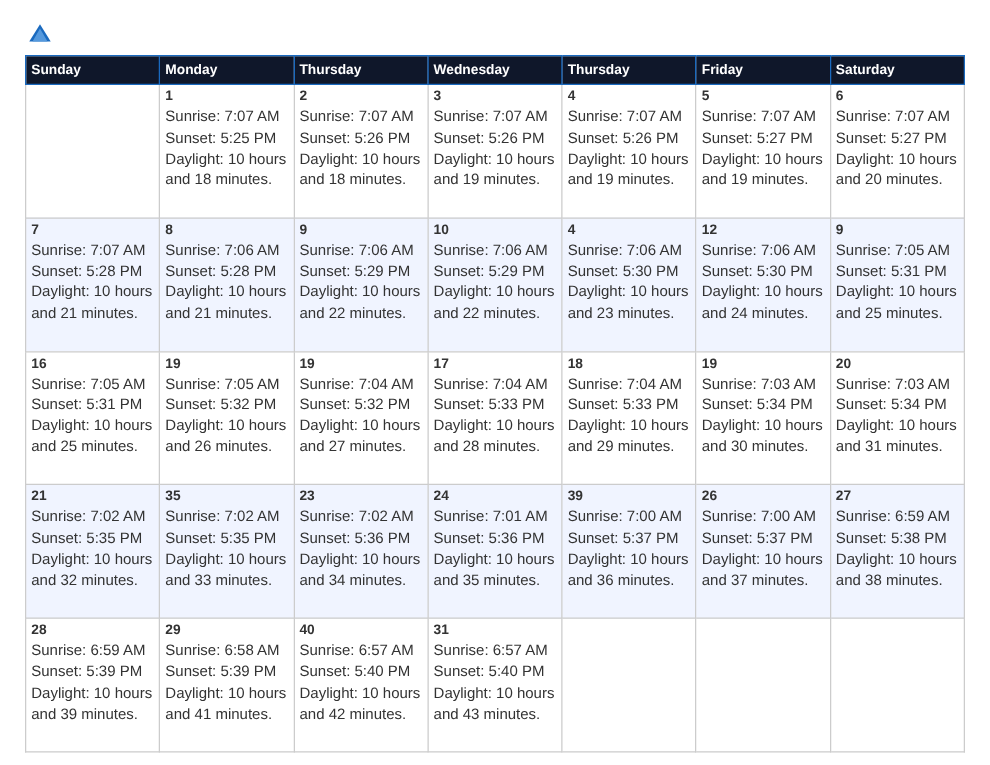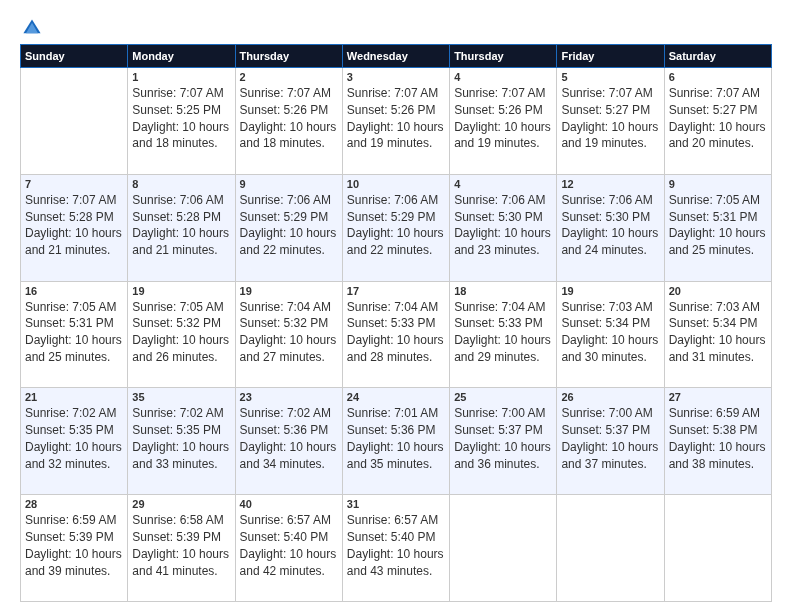--- a/index.html
+++ b/index.html
@@ -229,21 +229,21 @@
           </td>
           <td>
             <span class="day-num">23</span>
             <div class="day-info">Sunrise: 7:02 AM<br>Sunset: 5:36 PM<br>Daylight: 10 hours<br>and 34 minutes.</div>
           </td>
           <td>
             <span class="day-num">24</span>
             <div class="day-info">Sunrise: 7:01 AM<br>Sunset: 5:36 PM<br>Daylight: 10 hours<br>and 35 minutes.</div>
           </td>
           <td>
-            <span class="day-num">25</span>
+            <span class="day-num">39</span>
             <div class="day-info">Sunrise: 7:00 AM<br>Sunset: 5:37 PM<br>Daylight: 10 hours<br>and 36 minutes.</div>
           </td>
           <td>
             <span class="day-num">26</span>
             <div class="day-info">Sunrise: 7:00 AM<br>Sunset: 5:37 PM<br>Daylight: 10 hours<br>and 37 minutes.</div>
           </td>
           <td>
             <span class="day-num">27</span>
             <div class="day-info">Sunrise: 6:59 AM<br>Sunset: 5:38 PM<br>Daylight: 10 hours<br>and 38 minutes.</div>
           </td>

